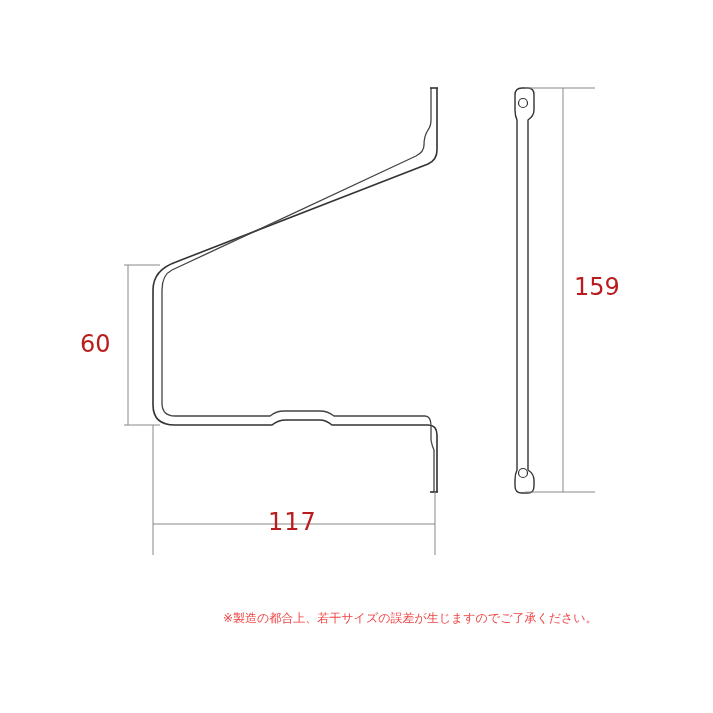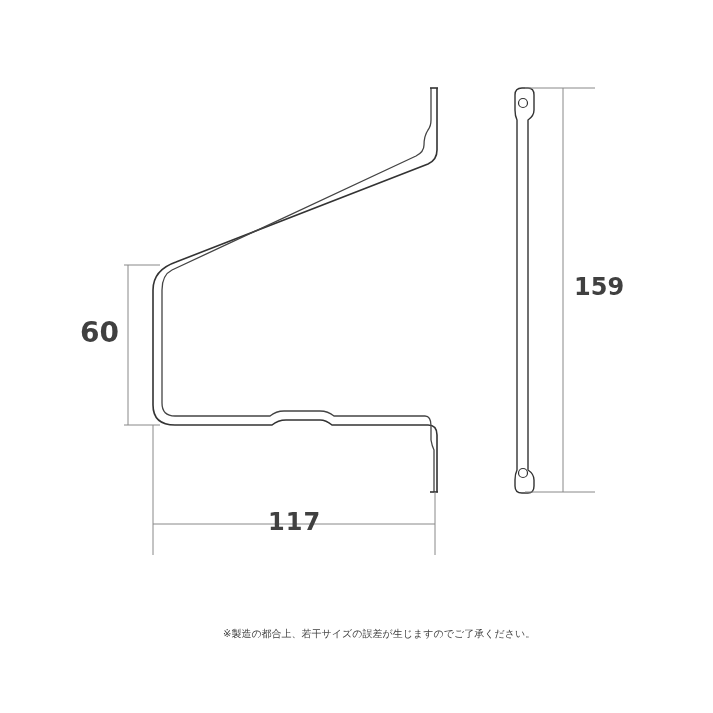--- a/index.html
+++ b/index.html
@@ -1,22 +1,22 @@
 <!DOCTYPE html>
 <html><head>
 <meta charset="utf-8">
 <style>
   html, body { margin: 0; padding: 0; background: #ffffff; }
   body { width: 713px; height: 713px; position: relative; overflow: hidden; font-family: "DejaVu Sans", sans-serif; }
   svg.drawing { position: absolute; left: 0; top: 0; }
-  .dim-label { position: absolute; color: #404040; font-family: "DejaVu Sans", sans-serif; font-weight: 700; }
-  .dim-60 { left: 80px; top: 316px; font-size: 28px; }
+  .dim-label { position: absolute; color: #b91c1c; font-family: "DejaVu Sans", sans-serif; font-weight: 400; }
+  .dim-60 { left: 80px; top: 330px; font-size: 24px; }
   .dim-117 { left: 268px; top: 508px; font-size: 24px; letter-spacing: 1px; }
   .dim-159 { left: 574px; top: 273px; font-size: 24px; }
-  .note { position: absolute; left: 223px; top: 627px; font-size: 10px; color: #404040; white-space: nowrap; }
+  .note { position: absolute; left: 223px; top: 610px; font-size: 12px; color: #ef4444; white-space: nowrap; }
 </style>
 </head>
 <body>
 
 <svg class="drawing" width="713" height="713" viewBox="0 0 713 713" xmlns="http://www.w3.org/2000/svg">
 
   <path d="M 437 88 L 437 150 Q 437 160 428 164 L 176 262 Q 153 270 153 290 L 153 405 Q 153 425 175 425 L 272 425 Q 278 420 286 420 L 320 420 Q 326 420 332 425 L 428 425 Q 437 425 437 435 L 437 492" fill="none" stroke="#333" stroke-width="1.6"></path>
 
   <path d="M 431 88 L 431 120 Q 431 126 428 130 Q 424 136 424 145 Q 424 152 416 156 L 172 270 Q 162 275 162 290 L 162 403 Q 162 416 175 416 L 270 416 Q 276 411 284 411 L 320 411 Q 328 411 334 416 L 425 416 Q 431 416 431 426 L 431 440 Q 432 446 434 450 L 434 492" fill="none" stroke="#444" stroke-width="1.3"></path>
 

